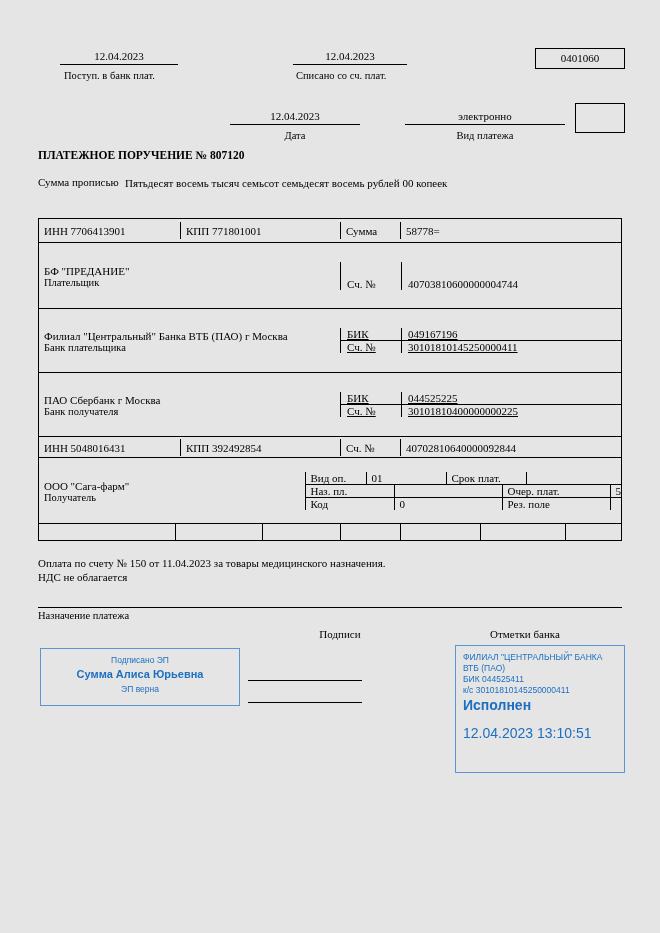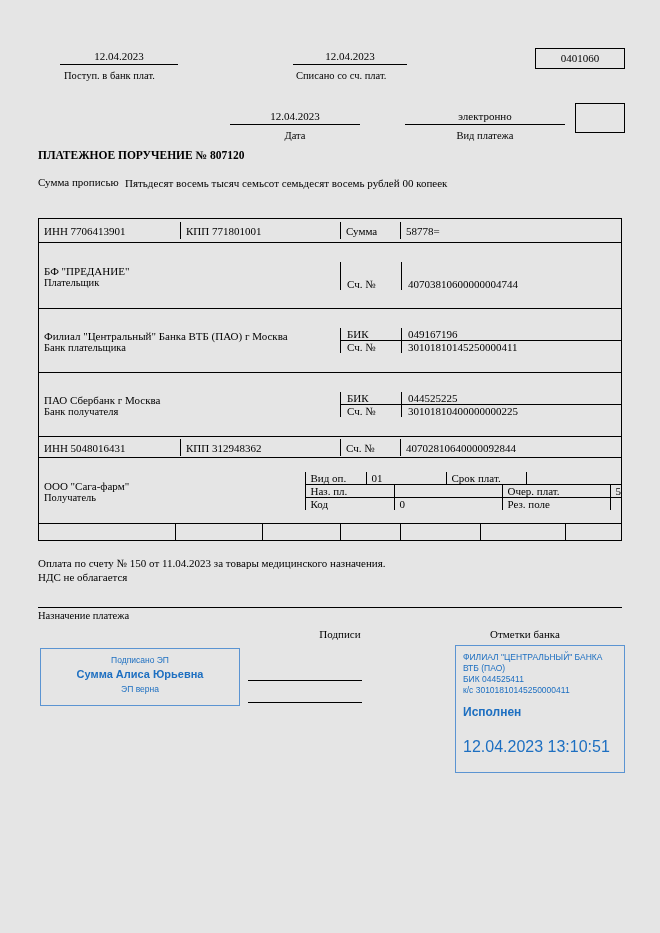--- a/index.html
+++ b/index.html
@@ -29,21 +29,21 @@
   .w1 { width:141px; } .w2 { width:160px; } .w3 { width:60px; } .w4 { flex:1; }
   .w-left { width:301px; }
   .r1 { height:23px; } .r2 { height:66px; } .r3 { height:64px; } .r4 { height:64px; }
   .r5 { height:21px; } .r6 { height:66px; } .r7 { height:17px; }
   .nameblock { display:flex; flex-direction:column; justify-content:space-between; }
   .bname { padding:4px 6px 0 5px; }
   .rolelabel { font-size:10.5px; padding:0 5px 2px 5px; }
   .rightblock { flex:1; display:flex; }
   .acc-label { width:60px; padding:16px 4px 0 6px; }
   .acc-value { flex:1; border-left:1px solid #000; padding:16px 0 0 6px; }
-  .bank-right { flex:1; display:flex; flex-direction:column; }
+  .bank-right { flex:1; display:flex; flex-direction:column;text-decoration:underline; }
   .bsub { flex:1; display:flex; }
   .bsub + .bsub { border-top:1px solid #000; }
   .blabel { width:60px; padding:0 4px 0 6px; display:flex; align-items:center; }
   .bvalue { flex:1; border-left:1px solid #000; padding-left:6px; display:flex; align-items:center; }
   .ops { flex:1; display:flex; flex-direction:column; }
   .oprow { flex:1; display:flex; }
   .oprow + .oprow { border-top:1px solid #000;gap:28px; }
   .opc { display:flex; align-items:center; padding-left:5px; overflow:hidden; white-space:nowrap; }
   .opc.c1 { width:60px; } .opc.c2 { width:80px; } .opc.c3 { width:80px; } .opc.c4 { flex:1; }
   .taxc { height:100%; }
@@ -58,22 +58,22 @@
   .purpose-line { position:absolute; left:38px; top:607px; width:584px; border-top:1px solid #000; }
 
   
   .stamp { border:1px solid var(--stamp-border,#5b94d2); color:var(--stamp-blue,#1d6fc1);
            font-family:"Liberation Sans", sans-serif; }
   .sig-stamp { left:40px; top:648px; width:200px; height:58px; text-align:center; padding-top:6px; }
   .sig-stamp .s1 { font-size:8.5px; }
   .sig-stamp .s2 { font-size:11px; font-weight:bold; margin-top:3px; }
   .sig-stamp .s3 { font-size:8.5px; margin-top:4px; }
   .bank-stamp { left:455px; top:645px; width:170px; height:128px; padding:6px 7px; font-size:8.5px; line-height:1.3; }
-  .bank-stamp .status { font-size:12px; font-weight:bold; margin-top:9px; }
-  .bank-stamp .dt { font-size:16px; margin-top:16px; }
+  .bank-stamp .status { font-size:14px; font-weight:bold; }
+  .bank-stamp .dt { font-size:14px; margin-top:10px; }
   .sig-line { border-bottom:1px solid #000; width:114px; height:0; }
 </style>
 </head>
 <body>
 
 <div class="page">
 
   <div class="abs u-line center" style="left:60px; top:50px; width:118px;">12.04.2023</div>
   <div class="abs small" style="left:64px; top:70px;">Поступ. в банк плат.</div>
 
@@ -143,21 +143,21 @@
         </div>
         <div class="bsub">
           <div class="blabel">Сч. №</div>
           <div class="bvalue">30101810400000000225</div>
         </div>
       </div>
     </div>
 
     <div class="trow r5">
       <div class="tcell w1">ИНН 5048016431</div>
-      <div class="tcell w2 bl">КПП  312948362</div>
+      <div class="tcell w2 bl">КПП  392492854</div>
       <div class="tcell w3 bl">Сч. №</div>
       <div class="tcell w4 bl">40702810640000092844</div>
     </div>
 
     <div class="trow r6">
       <div class="nameblock w-left">
         <div class="bname">ООО "Сага-фарм"</div>
         <div class="rolelabel">Получатель</div>
       </div>
       <div class="ops bl">

